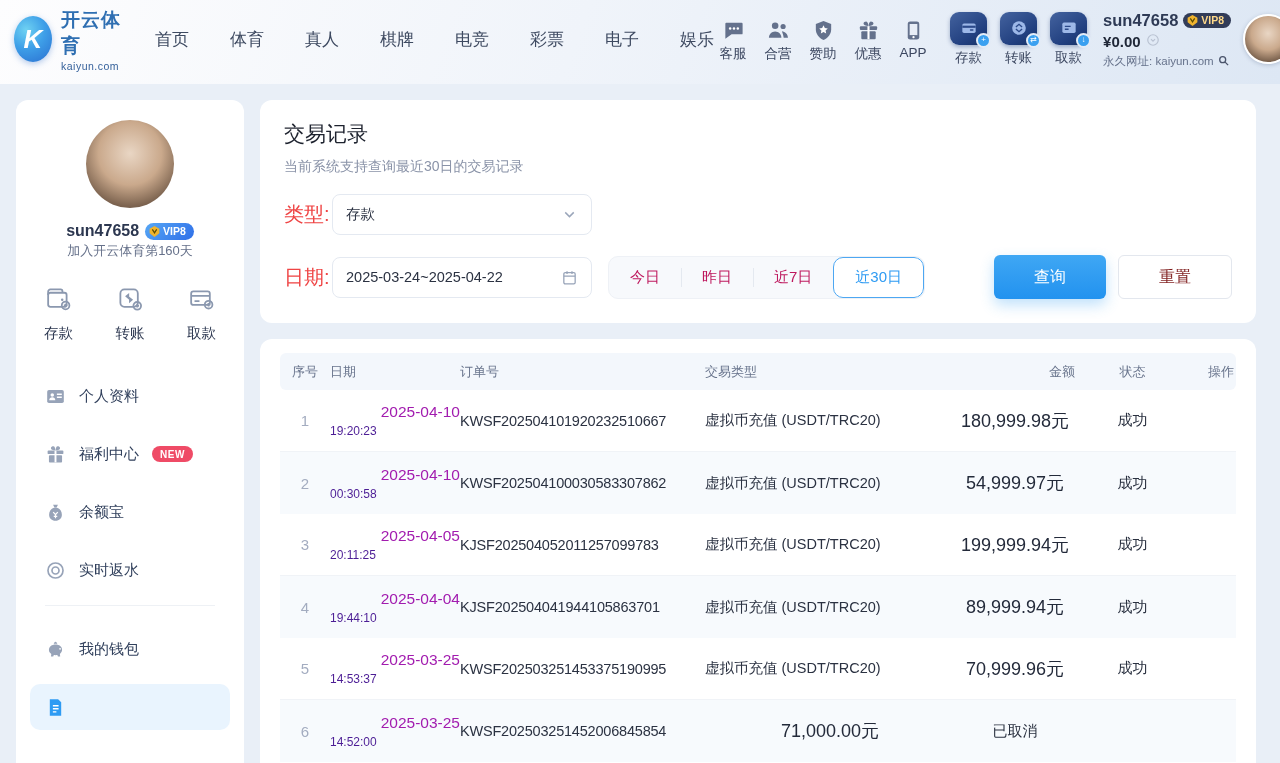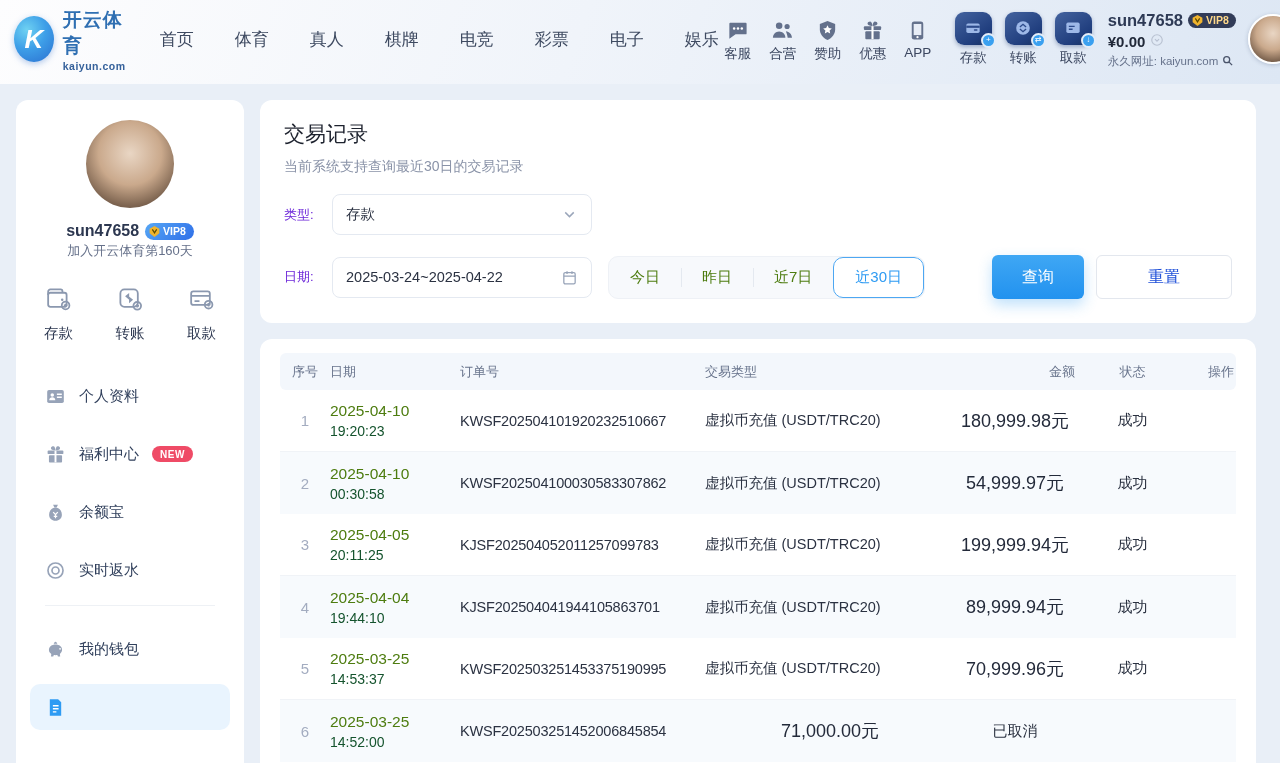--- a/index.html
+++ b/index.html
@@ -19,21 +19,21 @@
   }
   .logo { display:flex; align-items:center; gap:9px; cursor:pointer; }
   .logo-mark {
     width:46px; height:46px; border-radius:50%;
     background:radial-gradient(circle at 32% 30%,#6fd2f2 0%,#3e9fe8 45%,#2a6fd0 100%);
     display:flex; align-items:center; justify-content:center;
     color:#fff; font-size:26px; font-weight:bold; font-style:italic;
     box-shadow:0 2px 6px rgba(45,110,200,.35);
   }
   .logo-brand { font-size:19px; font-weight:bold; color:#2f6fb2; letter-spacing:1px; }
-  .logo-domain { font-size:10.5px; font-weight:bold; color:#35619b; letter-spacing:.5px; margin-top:1px; }
+  .logo-domain { font-size:10.5px; font-weight:normal; color:#35619b; letter-spacing:.5px; margin-top:1px; }
 
   .main-nav { display:flex; gap:41px; margin-left:28px; }
   .nav-item { font-size:17px; color:#3e4a61; font-weight:500; cursor:pointer; white-space:nowrap; }
 
   .topbar-right { margin-left:auto; display:flex; align-items:center; }
   .quick-links { display:flex; gap:7px; }
   .quick-link { display:flex; flex-direction:column; align-items:center; cursor:pointer; min-width:38px; }
   .quick-link .ico { height:26px; display:flex; align-items:flex-end; }
   .quick-link .lbl { font-size:13.5px; color:#3c4760; margin-top:3px; white-space:nowrap; }
 
@@ -113,67 +113,67 @@
   .menu-divider { height:1px; background:#eef1f5; margin:10px 15px 20px 15px; }
 
   
   .main-col { flex:1; min-width:0; }
 
   .filter-card { padding:20px 24px 24px 24px; }
   .page-title { font-size:21px; font-weight:normal; color:#1d222e; }
   .page-subtitle { font-size:14px; color:#8a93a8; margin-top:10px; }
 
   .filter-row { display:flex; align-items:center; margin-top:18px; }
-  .filter-label { width:48px; font-size:13px; color:#6d28d9; flex:0 0 48px; }
+  .filter-label { width:48px; font-size:20px; color:#ef4444; flex:0 0 48px; }
   .select-box,.date-box {
     width:260px; height:41px; border:1px solid #e4e9f1; border-radius:8px;
     display:flex; align-items:center; padding:0 13px; cursor:pointer; background:#fff;
   }
   .select-box .val,.date-box .val { font-size:14.5px; color:#2b3242; flex:1; }
   .select-box svg,.date-box svg { width:17px; height:17px; }
 
   .range-group {
     margin-left:16px; height:43px; background:#f7f9fc; border:1px solid #eef1f6;
     border-radius:10px; display:flex; align-items:stretch; overflow:hidden;
   }
   .range-item {
-    padding:0 21px; display:flex; align-items:center; font-size:15px; color:#4d7c0f;
+    padding:0 21px; display:flex; align-items:center; font-size:15px; color:#be185d;
     cursor:pointer; position:relative;
   }
   .range-item + .range-item::before {
     content:""; position:absolute; left:0; top:11px; bottom:11px; width:1px; background:#e4e9f0;
   }
   .range-item.active {
     background:#fff; border:1.5px solid #4da7f2; border-radius:10px;
     color:#2e9bf3; font-weight:500;
   }
   .range-item.active::before { display:none; }
 
   .filter-spacer { flex:1; }
   .btn { height:44px; border-radius:6px; font-size:16px; display:flex; align-items:center; justify-content:center; cursor:pointer; }
   .btn-primary {
-    width:92px; background:linear-gradient(180deg,#3fa7f4,#2292ef); color:#fff;
+    width:112px; background:linear-gradient(180deg,#3fa7f4,#2292ef); color:#fff;
     box-shadow:0 6px 14px rgba(46,155,243,.3);
     font-family:Liberation Mono, monospace;
   }
-  .btn-ghost { width:136px; background:#fff; border:1px solid #e3e7ee; color:#1d4ed8; margin-left:12px; }
+  .btn-ghost { width:114px; background:#fff; border:1px solid #e3e7ee; color:#7f1d1d; margin-left:12px; }
 
   .table-card { margin-top:16px; padding:14px 20px 20px 20px; min-height:430px; }
   .tbl-grid { display:grid; grid-template-columns:50px 130px 245px 250px 120px 115px 46px; align-items:center; }
   .tbl-head { height:37px; background:#f3f7fc; border-radius:6px; font-size:13px; color:#68748c; }
   .tbl-row { height:62px; font-size:14.5px; }
   .tbl-row.alt { background:#f7fafd; }
   .tbl-row:not(.alt) { border-bottom:1px solid #f0f3f7; }
   .c-idx { text-align:center; }
   .c-amt { text-align:right; }
   .c-st  { text-align:center; }
   .c-act { text-align:right; padding-right:2px; }
   .row-idx { color:#a3acc0; font-size:15px; }
-  .row-date1 { color:#4d7c0f; font-size:15.5px; }
-  .row-date2 { color:#14532d; font-size:14px; margin-top:3px; }
+  .row-date1 { color:#a21caf; font-size:15.5px;text-align:right; }
+  .row-date2 { color:#4c1d95; font-size:12px; margin-top:3px; }
   .row-order { color:#2b3242; letter-spacing:-0.2px; }
   .row-type { color:#2b3242; }
   .row-amt { color:#232a3a; font-size:18px;text-align:center; }
   .row-status { color:#2a3140; font-size:15px; }
 </style>
 </head>
 <body>
 
 <div class="page">
 

